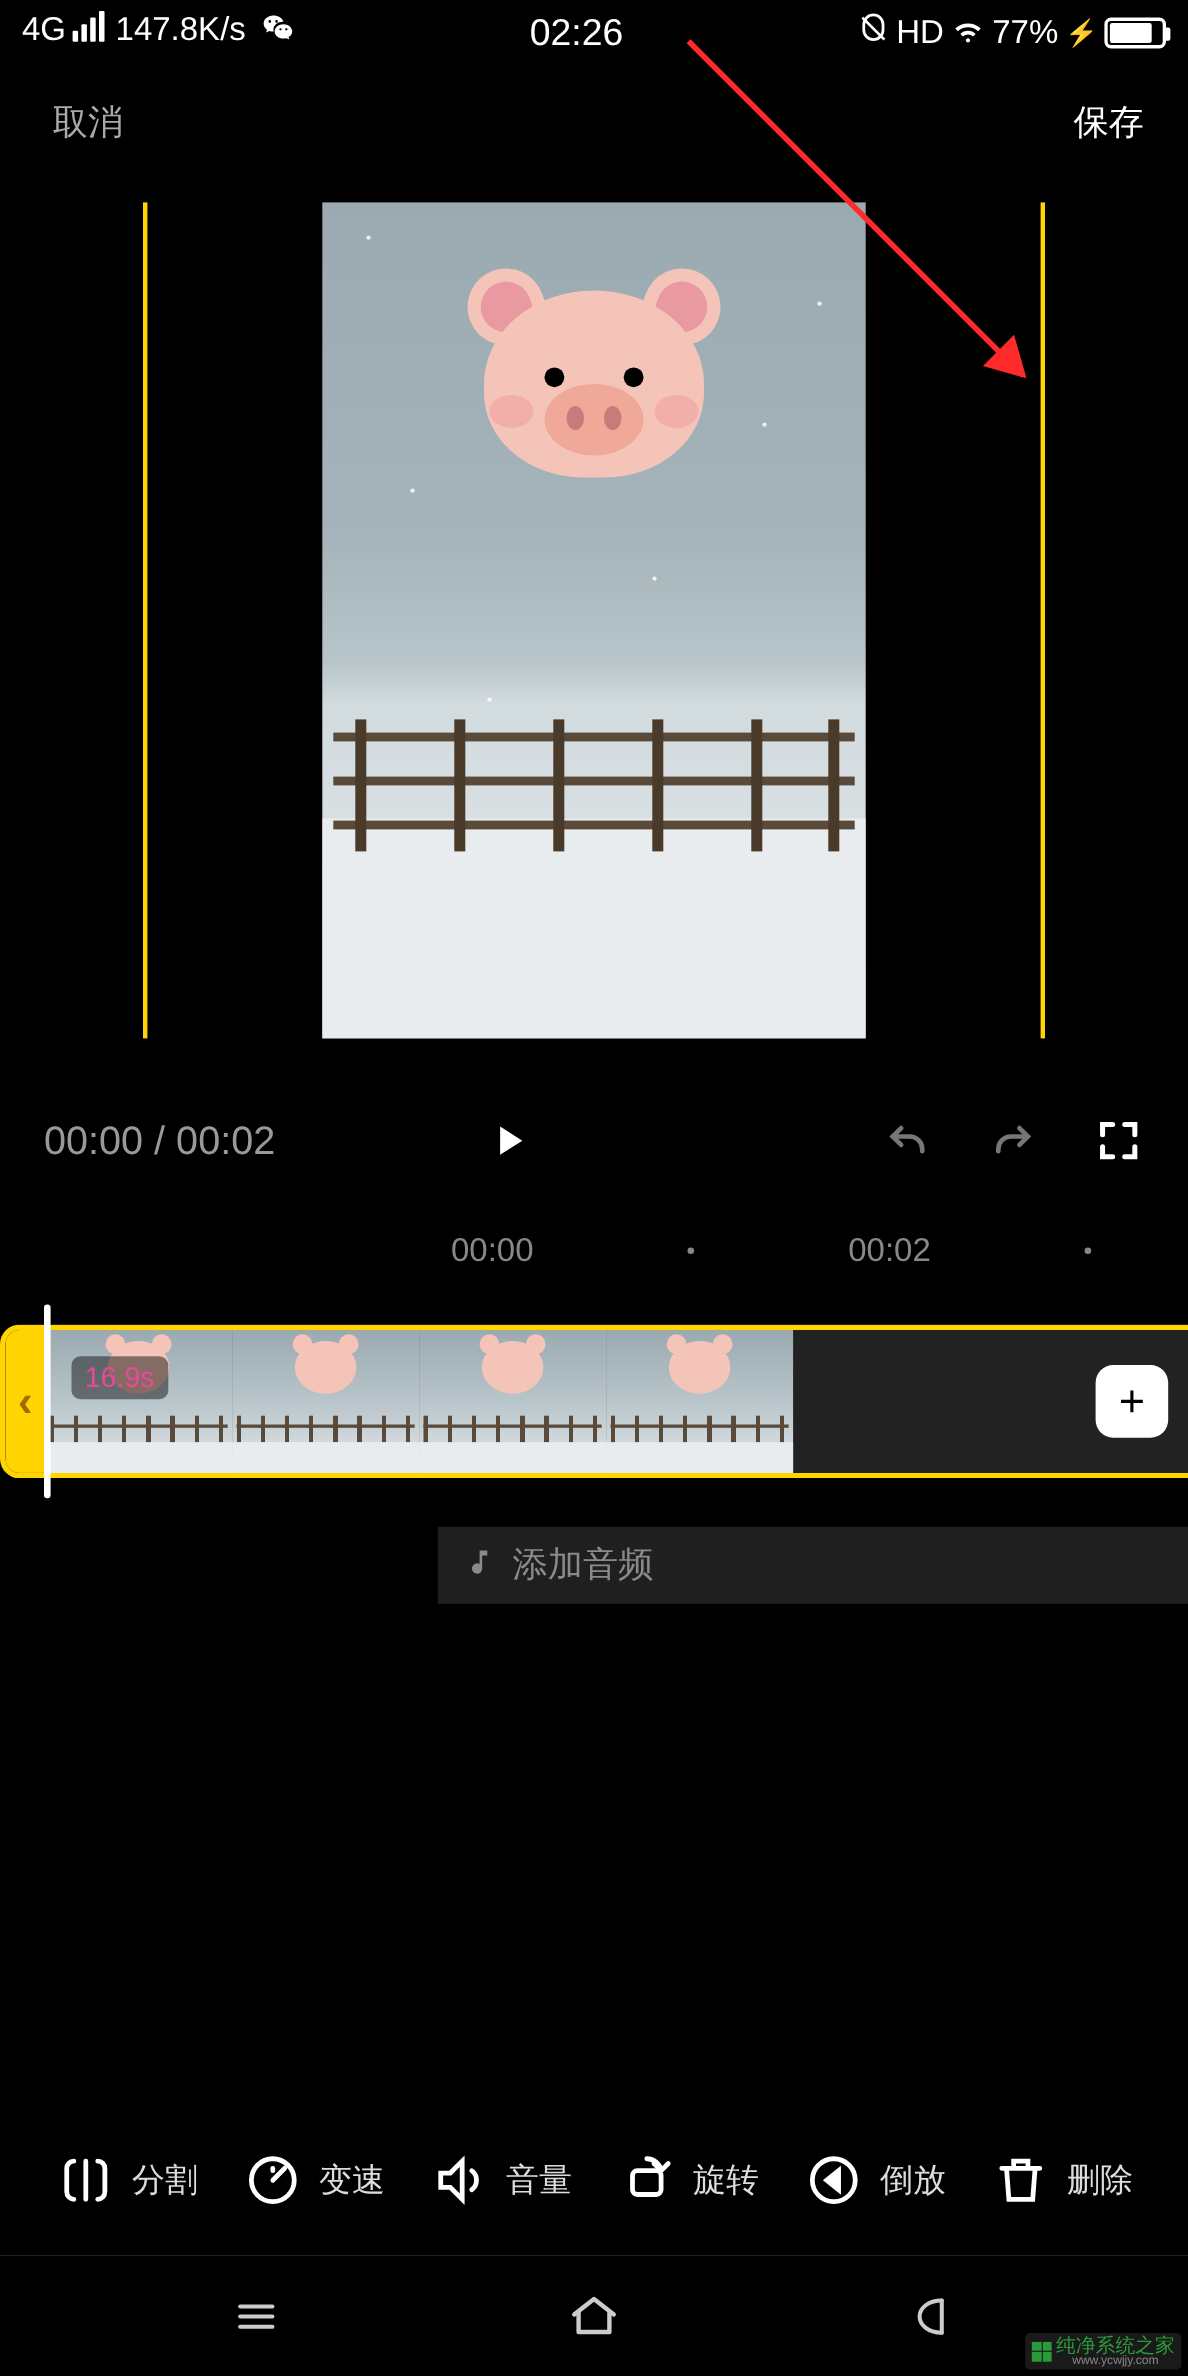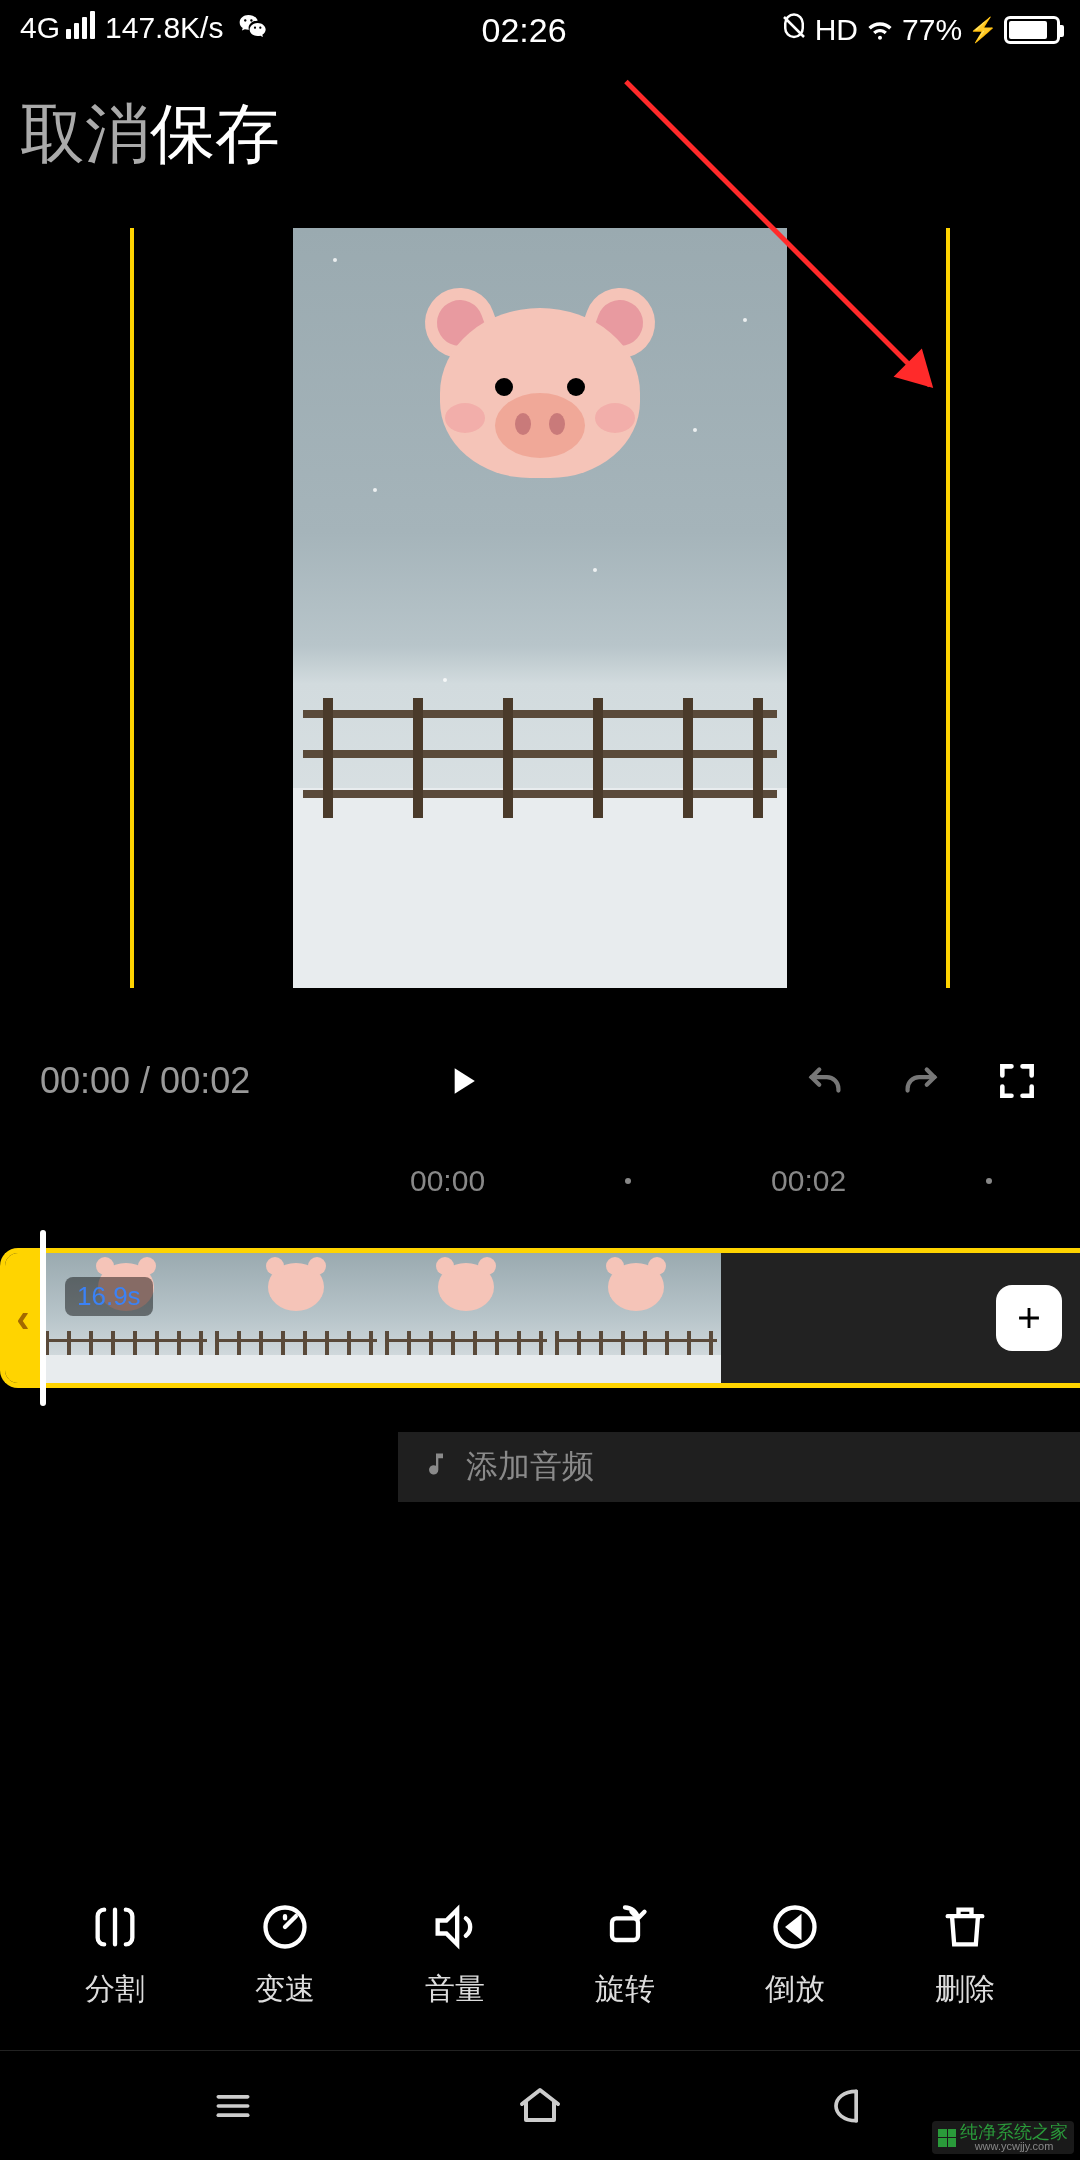--- a/index.html
+++ b/index.html
@@ -29,23 +29,23 @@
   .signal-bars span:nth-child(1){height:10px;}
   .signal-bars span:nth-child(2){height:16px;}
   .signal-bars span:nth-child(3){height:22px;}
   .signal-bars span:nth-child(4){height:28px;}
   .battery-icon { width: 56px; height: 28px; border: 3px solid #fff; border-radius: 6px; position: relative; display:inline-block;}
   .battery-icon::after { content:""; position:absolute; right:-7px; top:6px; width:4px; height:12px; background:#fff; border-radius:0 2px 2px 0;}
   .battery-fill { position:absolute; left:2px; top:2px; bottom:2px; width:77%; background:#fff; border-radius:2px;}
   
   .header {
     display: flex;
-    justify-content: flex-start;
-    padding: 30px 40px 20px 20px;
-    font-size: 65px;
+    justify-content: space-between;
+    padding: 30px 40px 20px 48px;
+    font-size: 32px;
   }
   .header .cancel { color: #aaa; }
   .header .save { color: #fff; }
   
   .preview-wrap {
     position: relative;
     width: 100%;
     height: 780px;
     margin-top: 20px;
   }
@@ -218,21 +218,21 @@
   }
   .thumb .mini-ground { position:absolute; bottom:0; left:0; right:0; height:28px; background:#e8ecee;}
   .duration-badge {
     position: absolute;
     top: 24px;
     left: 60px;
     background: rgba(0,0,0,0.45);
     padding: 4px 12px;
     border-radius: 8px;
     font-size: 26px;
-    color: #3b82f6;
+    color: #ec4899;
     z-index: 5;
   }
   .add-clip {
     position: absolute;
     right: 18px;
     top: 50%;
     transform: translateY(-50%);
     width: 66px;
     height: 66px;
     background: #fff;
@@ -272,21 +272,20 @@
     position: absolute;
     bottom: 150px;
     left: 0;
     right: 0;
     display: flex;
     justify-content: space-around;
     padding: 0 30px;
   }
   .tool-item {
     display: flex;
-    flex-direction: column;
     align-items: center;
     gap: 14px;
     font-size: 30px;
     color: #ddd;
   }
   .tool-icon {
     width: 56px;
     height: 56px;
     display: flex;
     align-items: center;

